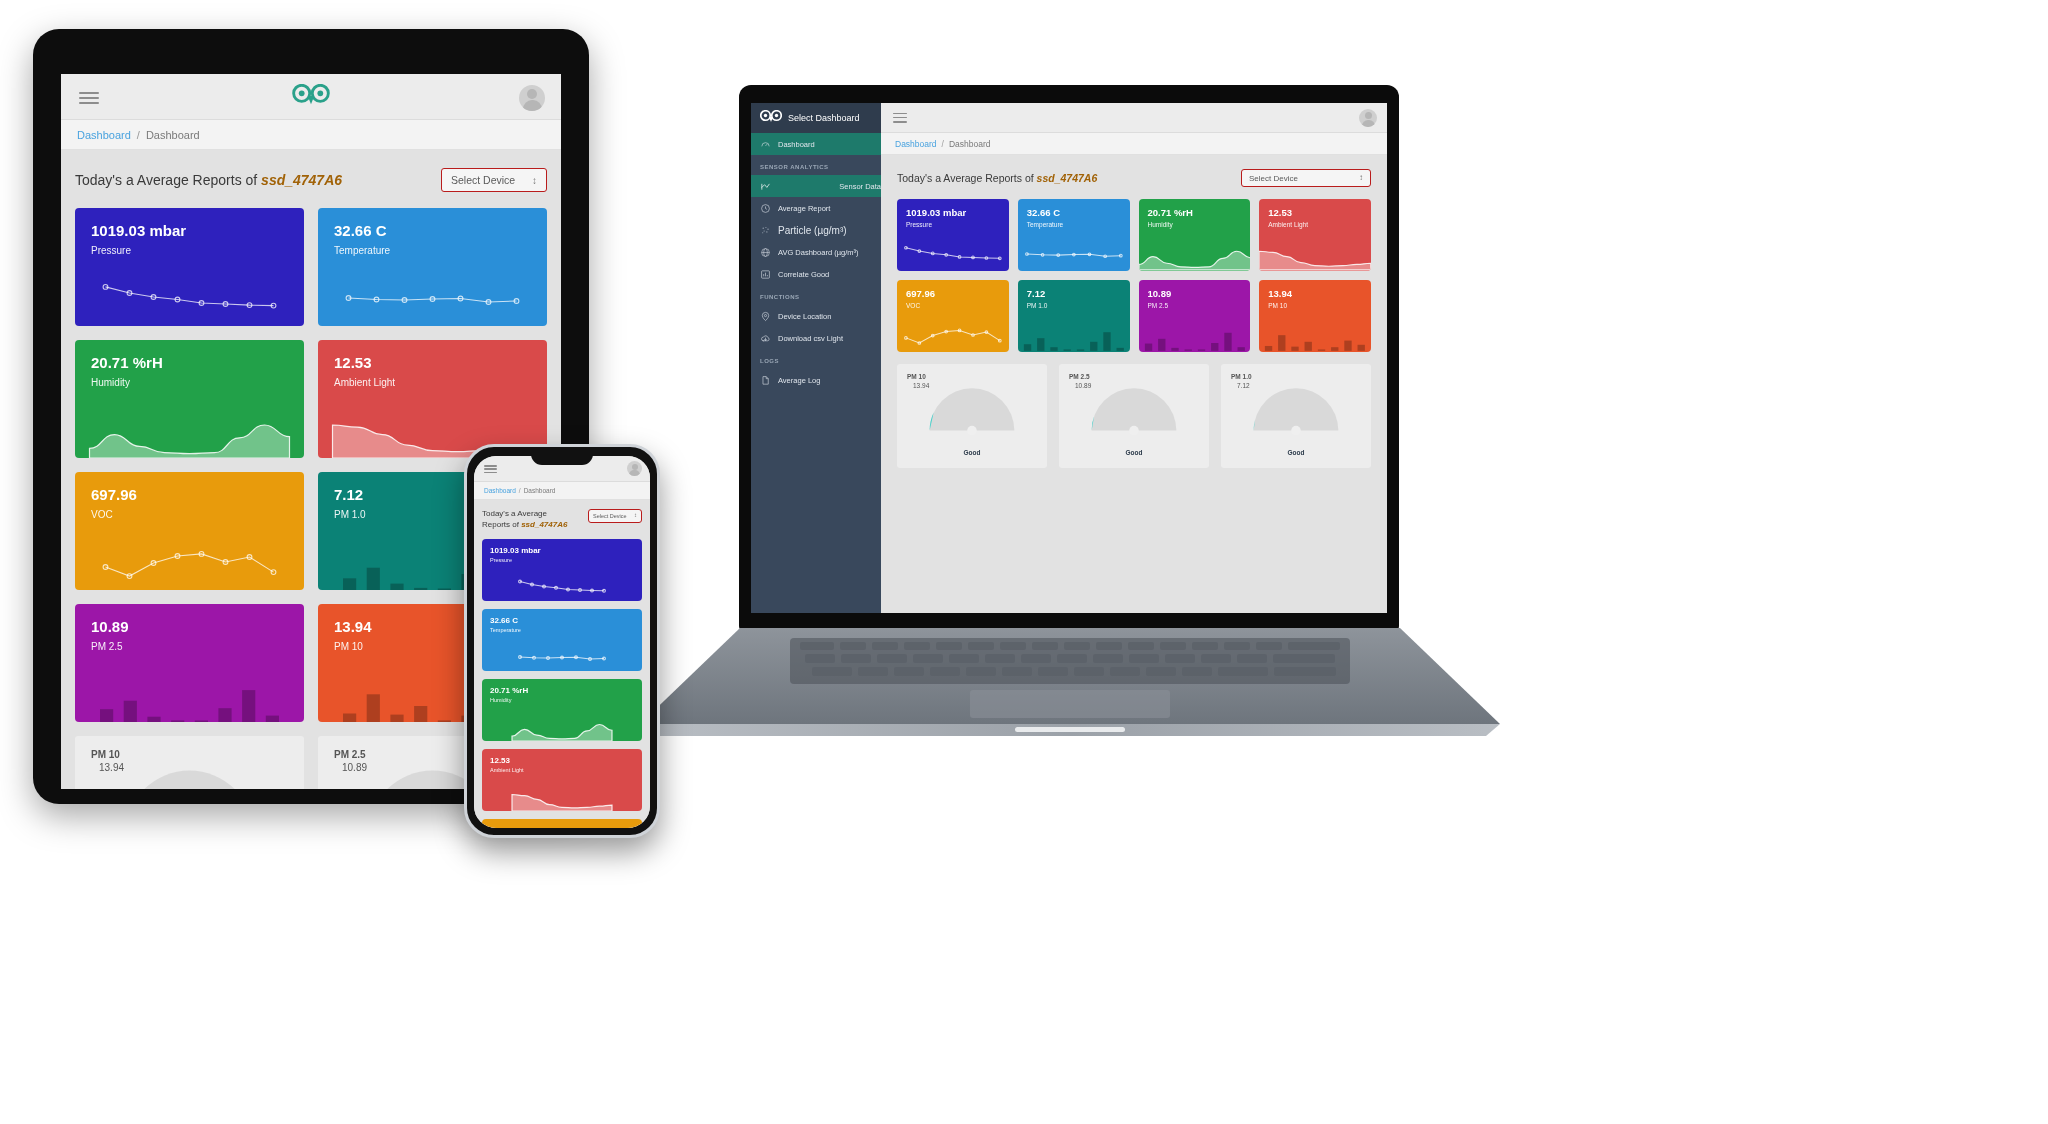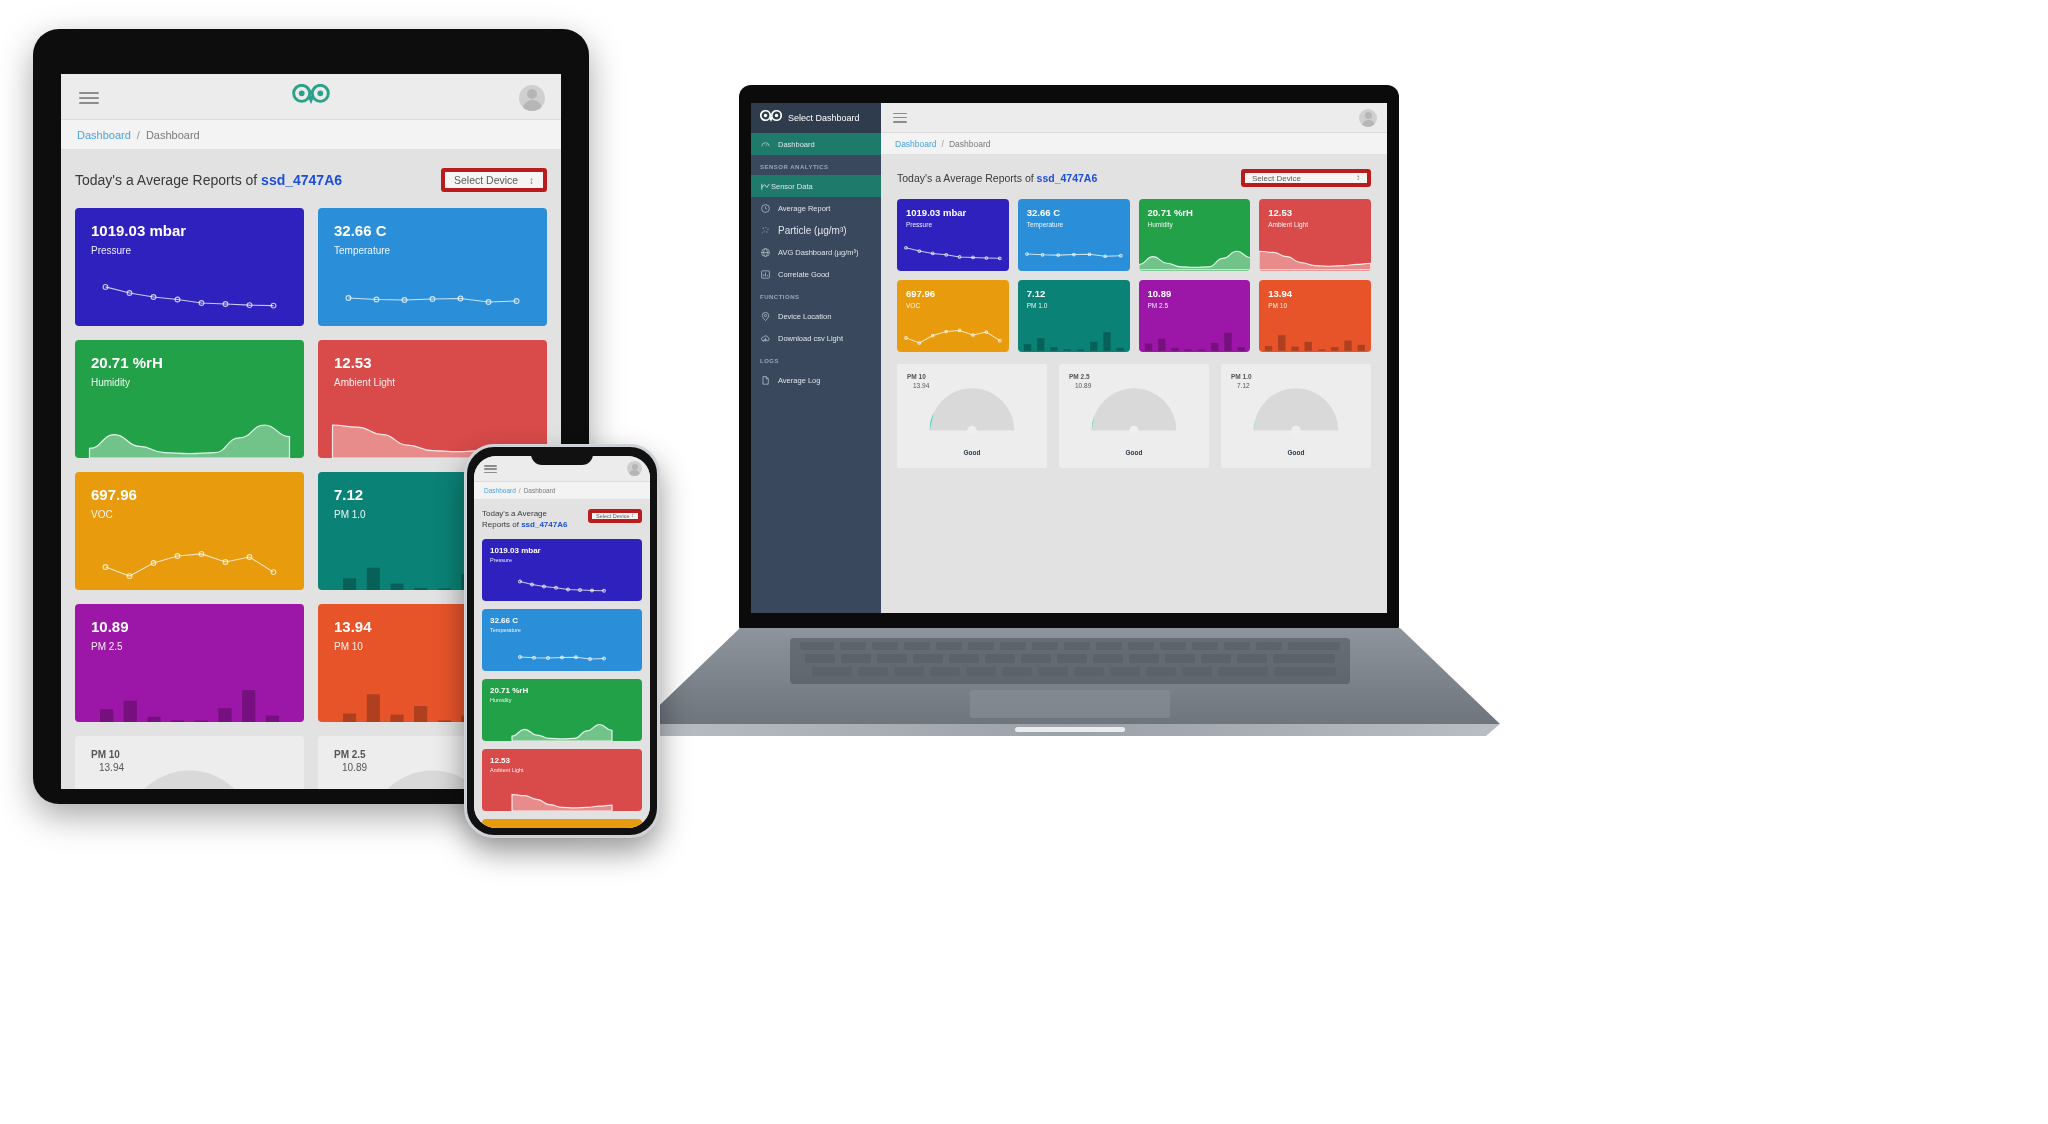--- a/index.html
+++ b/index.html
@@ -15,22 +15,22 @@
   .avatar::after{content:"";position:absolute;border-radius:50% 50% 0 0;background:#bdbdbd;}
 
   .crumbbar { background:#f3f3f3; display:flex; align-items:center; border-bottom:1px solid #e0e0e0; }
   .crumb-link { color:#4aa3df; }
   .crumb-sep { color:#9a9a9a; }
   .crumb-cur { color:#7a7a7a; }
 
   .content { background:#e2e2e2; }
   .titlerow { display:flex; align-items:center; justify-content:space-between; }
   .page-title { color:#3a3a3a; }
-  .page-title b { color:#1d4ed8; }
-  .select { background:#f5f5f5; border:4px solid #b91c1c; border-radius:3px;
+  .page-title b { color:#a16207;font-style:italic; }
+  .select { background:#f5f5f5; border:1px solid #b91c1c; border-radius:3px;
             display:flex; align-items:center; justify-content:space-between; color:#5a5a5a; }
   .select .caret { color:#777; line-height:0.9; text-align:center; }
 
   .grid { display:grid; }
   .card { border-radius:4px; position:relative; overflow:hidden; color:#fff; }
   .card .val { font-weight:bold; }
   .card .lbl { opacity:.92; }
   .card .ico { position:absolute; opacity:.95; }
   .card svg { position:absolute; left:0; bottom:0; width:100%; }
 
@@ -96,21 +96,21 @@
             <div class="it active" style="font-size: 7.5px; height: 22px; padding-left: 9px; gap: 7px;">
               <span class="ic">
                 <svg width="11" height="11" viewBox="0 0 24 24" fill="none" stroke="#dfe5ec" stroke-width="1.5">
                   <path d="M4 16a8 8 0 1 1 16 0"></path>
                   <path d="M12 15l4-4"></path>
                 </svg>
               </span>
               <span>Dashboard</span>
             </div>
             <div class="sect" style="font-size: 6px; padding: 9px 0px 5px 9px; font-weight: bold;">SENSOR ANALYTICS</div>
-            <div class="it active" style="font-size: 7.5px; height: 22px; padding-left: 9px; ">
+            <div class="it active" style="font-size: 7.5px; height: 22px; padding-left: 9px;  justify-content: space-between;">
               <span class="ic">
                 <svg width="11" height="11" viewBox="0 0 24 24" fill="none" stroke="#fff" stroke-width="1.8" stroke-linecap="round">
                   <path d="M4 18V7"></path>
                   <path d="M4 14l6-6 5 6 5-7"></path>
                 </svg>
               </span>
               <span>Sensor Data</span>
             </div>
             <div class="it" style="font-size: 7.5px; height: 22px; padding-left: 9px; gap: 7px;">
               <span class="ic">

